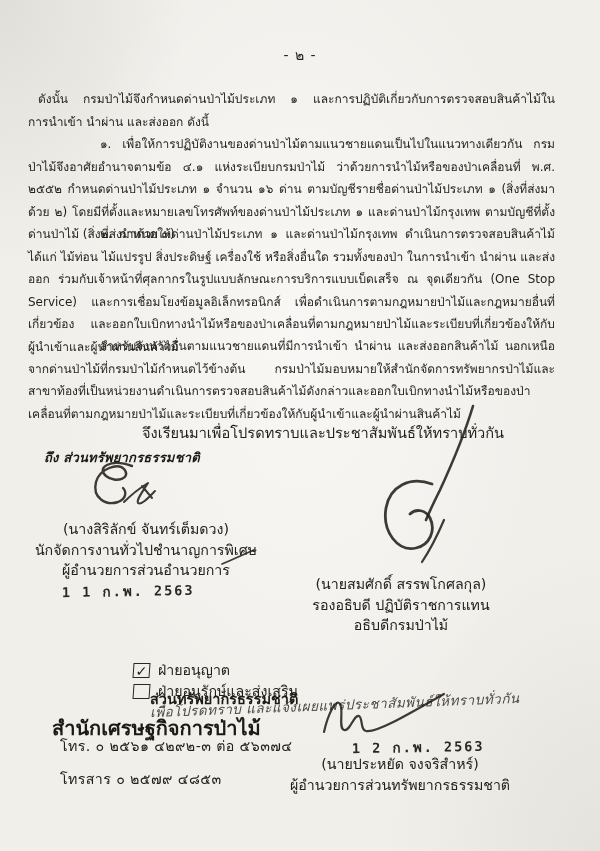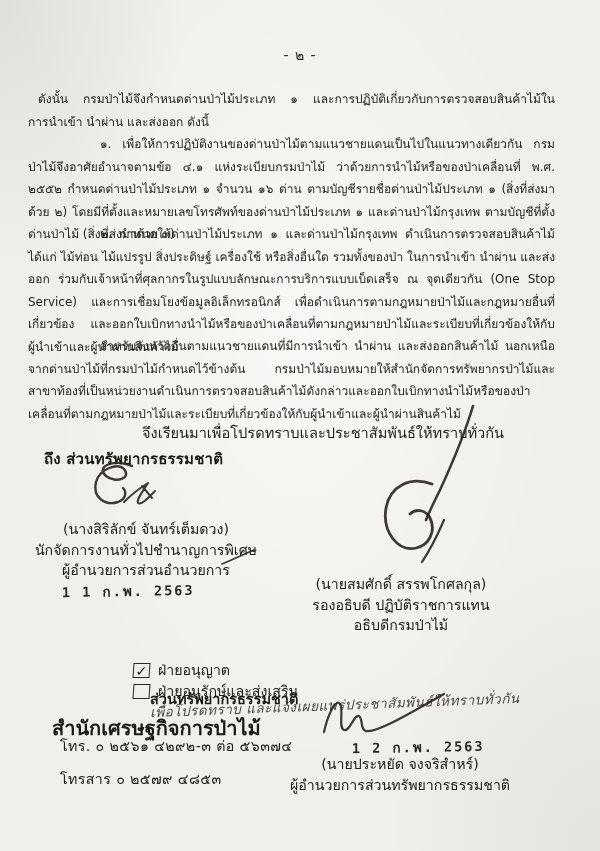--- a/index.html
+++ b/index.html
@@ -19,21 +19,21 @@
   }
   .abs{position:absolute;}
   .pagenum{top:44px;left:0;width:100%;text-align:center;font-size:14px;letter-spacing:1px;color:#26231f;}
   .para{
     left:28px;width:527px;font-size:12px;line-height:22.5px;
     text-align:justify;color:#211e1a;
   }
   .indent-sm{text-indent:10px;}
   .indent-lg{text-indent:72px;}
   .closing-line{left:142px;font-size:14.6px;line-height:22px;color:#211e1a;}
-  .stamp-to{font-weight:bold;font-size:15px;color:#1c1914;letter-spacing:.2px;}
+  .stamp-to{font-weight:bold;font-size:13px;color:#1c1914;letter-spacing:.2px;font-style:italic;}
   .sig-block{text-align:center;font-size:14.2px;line-height:20.5px;color:#23201b;}
   .datestamp{
     font-family:"DejaVu Sans Mono","Liberation Mono",monospace;
     font-weight:bold;font-size:13.5px;letter-spacing:2px;color:#2b2823;
     transform:rotate(-1deg);white-space:nowrap;
   }
   .routing-header{font-weight:bold;font-size:14.5px;color:#1d1a15;margin-top:46px;}
   .chk-row{display:flex;align-items:center;gap:8px;font-size:14.2px;color:#23201b;}
   .chk-box{
     width:15px;height:13px;border:1.8px solid #2a2722;display:inline-flex;

